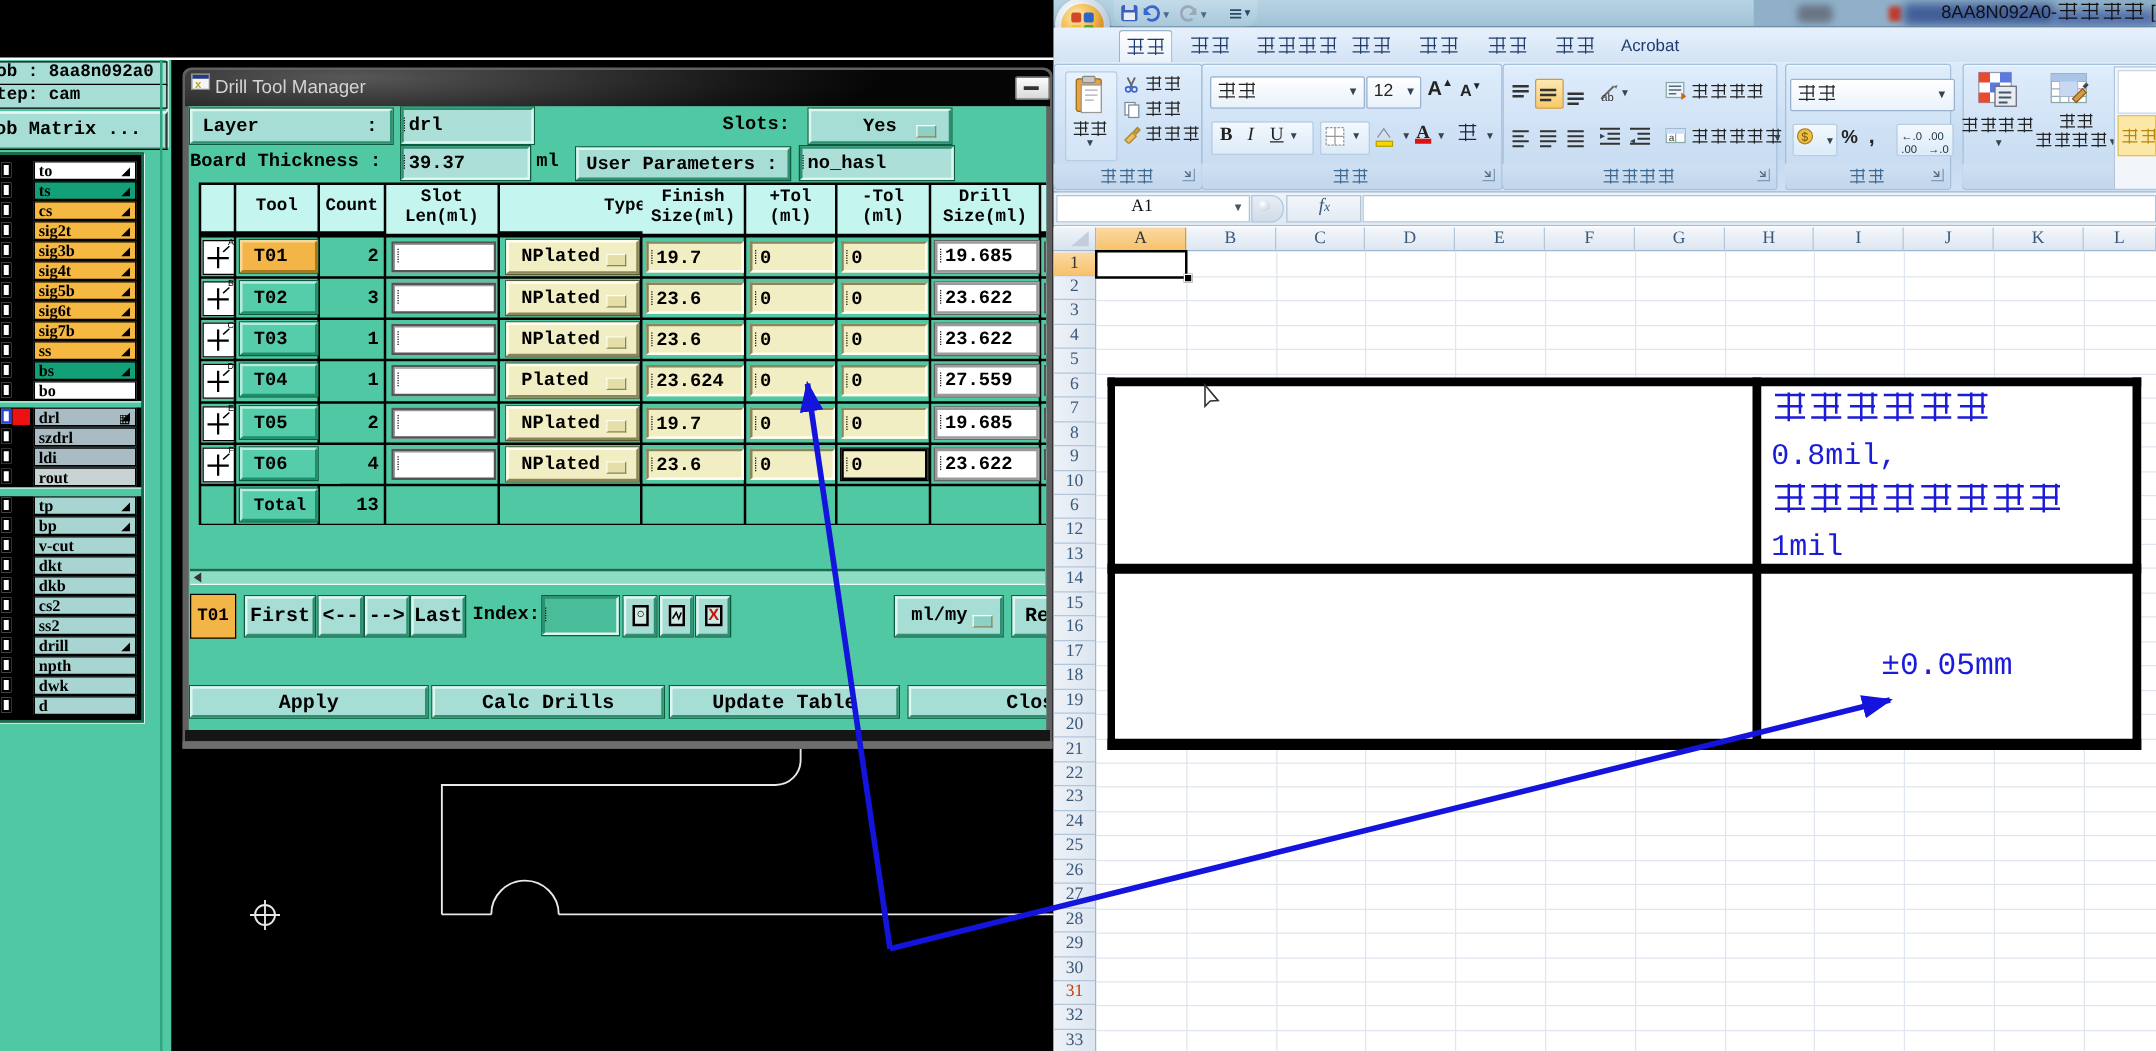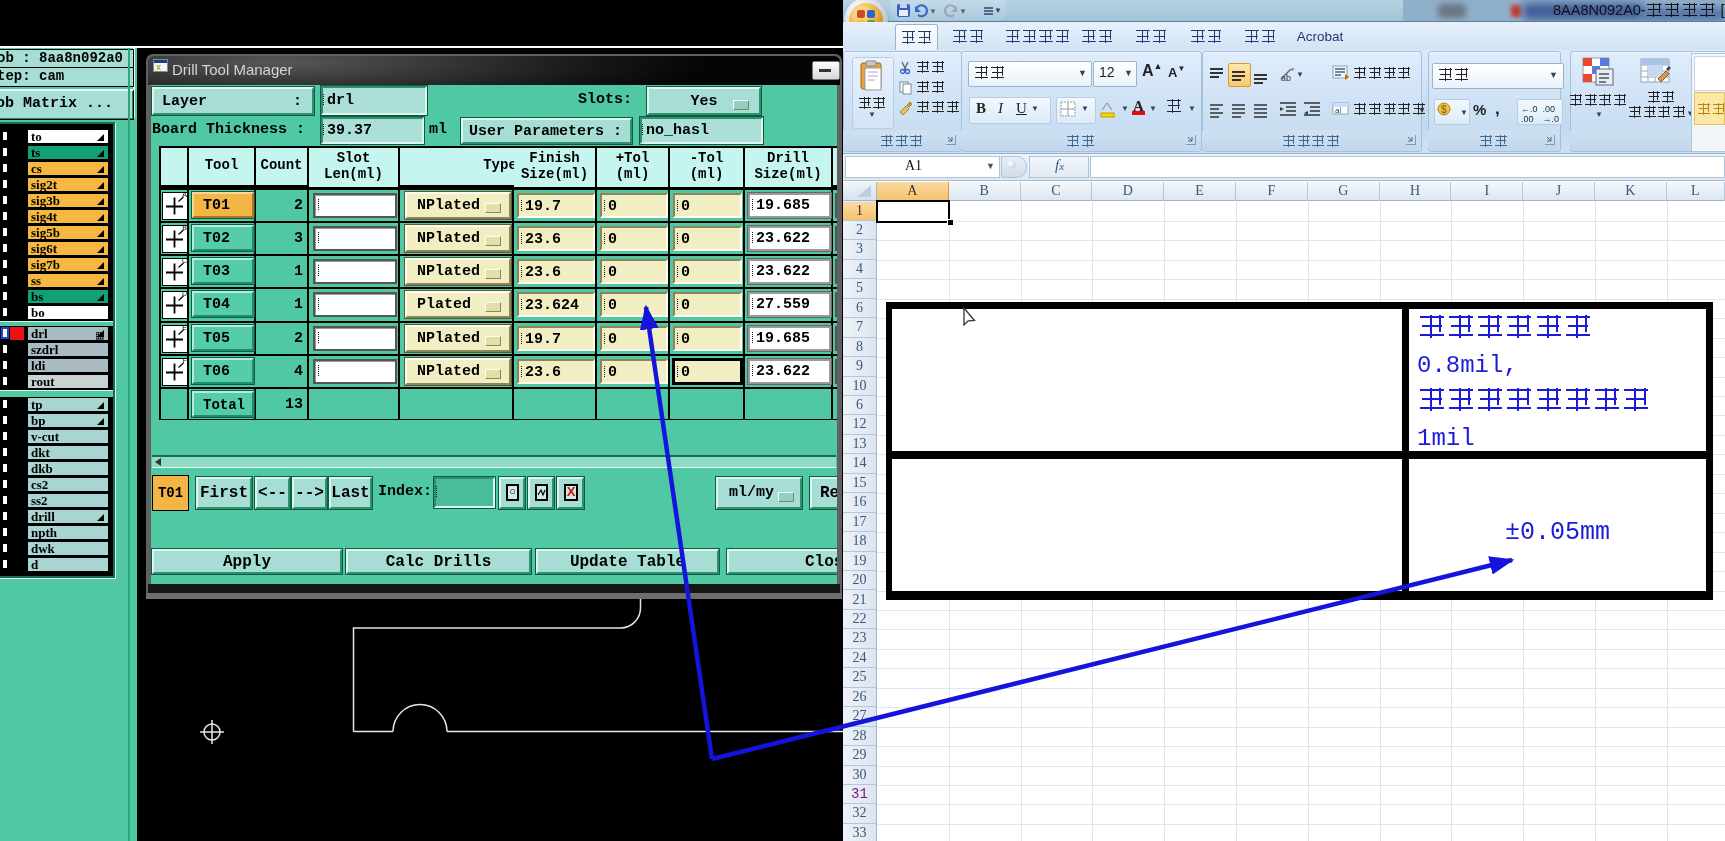--- a/index.html
+++ b/index.html
@@ -725,21 +725,21 @@
 <div class="abs" style="left:0;top:590.5px;width:33px;height:19.45px;border-bottom:1px solid #b4c6da;box-sizing:border-box;text-align:center;font-family:'Liberation Serif',serif;font-size:14px;color:#3a5878;line-height:18px;">21</div>
 <div class="abs" style="left:0;top:610.0px;width:33px;height:19.45px;border-bottom:1px solid #b4c6da;box-sizing:border-box;text-align:center;font-family:'Liberation Serif',serif;font-size:14px;color:#3a5878;line-height:18px;">22</div>
 <div class="abs" style="left:0;top:629.4px;width:33px;height:19.45px;border-bottom:1px solid #b4c6da;box-sizing:border-box;text-align:center;font-family:'Liberation Serif',serif;font-size:14px;color:#3a5878;line-height:18px;">23</div>
 <div class="abs" style="left:0;top:648.8px;width:33px;height:19.45px;border-bottom:1px solid #b4c6da;box-sizing:border-box;text-align:center;font-family:'Liberation Serif',serif;font-size:14px;color:#3a5878;line-height:18px;">24</div>
 <div class="abs" style="left:0;top:668.3px;width:33px;height:19.45px;border-bottom:1px solid #b4c6da;box-sizing:border-box;text-align:center;font-family:'Liberation Serif',serif;font-size:14px;color:#3a5878;line-height:18px;">25</div>
 <div class="abs" style="left:0;top:687.8px;width:33px;height:19.45px;border-bottom:1px solid #b4c6da;box-sizing:border-box;text-align:center;font-family:'Liberation Serif',serif;font-size:14px;color:#3a5878;line-height:18px;">26</div>
 <div class="abs" style="left:0;top:707.2px;width:33px;height:19.45px;border-bottom:1px solid #b4c6da;box-sizing:border-box;text-align:center;font-family:'Liberation Serif',serif;font-size:14px;color:#3a5878;line-height:18px;">27</div>
 <div class="abs" style="left:0;top:726.6px;width:33px;height:19.45px;border-bottom:1px solid #b4c6da;box-sizing:border-box;text-align:center;font-family:'Liberation Serif',serif;font-size:14px;color:#3a5878;line-height:18px;">28</div>
 <div class="abs" style="left:0;top:746.1px;width:33px;height:19.45px;border-bottom:1px solid #b4c6da;box-sizing:border-box;text-align:center;font-family:'Liberation Serif',serif;font-size:14px;color:#3a5878;line-height:18px;">29</div>
 <div class="abs" style="left:0;top:765.5px;width:33px;height:19.45px;border-bottom:1px solid #b4c6da;box-sizing:border-box;text-align:center;font-family:'Liberation Serif',serif;font-size:14px;color:#3a5878;line-height:18px;">30</div>
-<div class="abs" style="left:0;top:785.0px;width:33px;height:19.45px;border-bottom:1px solid #b4c6da;box-sizing:border-box;text-align:center;font-family:Liberation Mono, monospace;font-size:14px;color:#701a75;line-height:18px;">31</div>
+<div class="abs" style="left:0;top:785.0px;width:33px;height:19.45px;border-bottom:1px solid #b4c6da;box-sizing:border-box;text-align:center;font-family:Liberation Serif, serif;font-size:14px;color:#c2410c;line-height:18px;">31</div>
 <div class="abs" style="left:0;top:804.4px;width:33px;height:19.45px;border-bottom:1px solid #b4c6da;box-sizing:border-box;text-align:center;font-family:'Liberation Serif',serif;font-size:14px;color:#3a5878;line-height:18px;">32</div>
 <div class="abs" style="left:0;top:823.9px;width:33px;height:19.45px;border-bottom:1px solid #b4c6da;box-sizing:border-box;text-align:center;font-family:'Liberation Serif',serif;font-size:14px;color:#3a5878;line-height:18px;">33</div>
 <div class="abs" style="left:105.8px;top:201px;width:1px;height:640px;background:#e0e6ef;"></div>
 <div class="abs" style="left:177.6px;top:201px;width:1px;height:640px;background:#e0e6ef;"></div>
 <div class="abs" style="left:249.4px;top:201px;width:1px;height:640px;background:#e0e6ef;"></div>
 <div class="abs" style="left:321.2px;top:201px;width:1px;height:640px;background:#e0e6ef;"></div>
 <div class="abs" style="left:393.0px;top:201px;width:1px;height:640px;background:#e0e6ef;"></div>
 <div class="abs" style="left:464.8px;top:201px;width:1px;height:640px;background:#e0e6ef;"></div>
 <div class="abs" style="left:536.6px;top:201px;width:1px;height:640px;background:#e0e6ef;"></div>
 <div class="abs" style="left:608.4px;top:201px;width:1px;height:640px;background:#e0e6ef;"></div>

